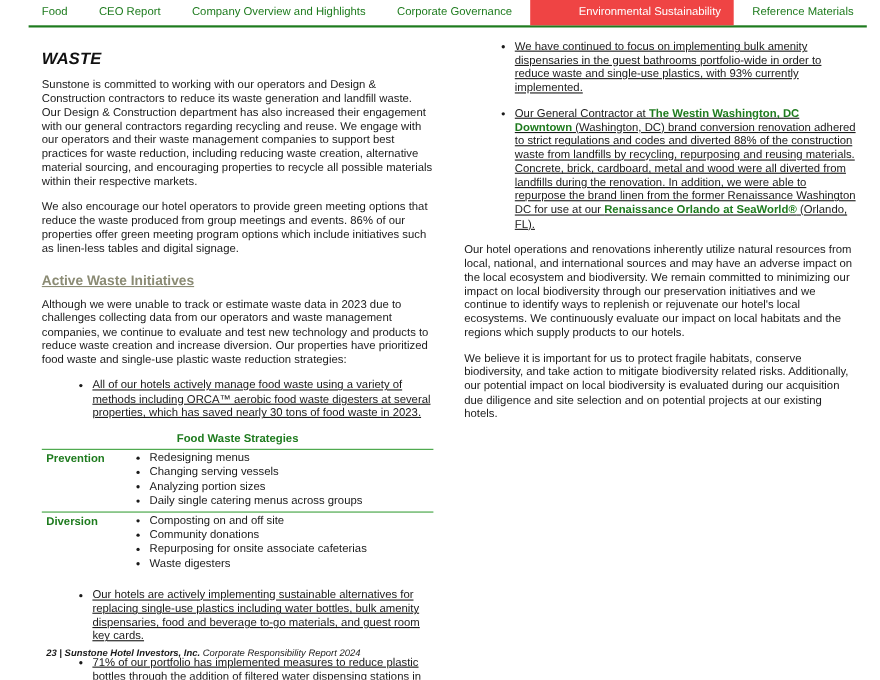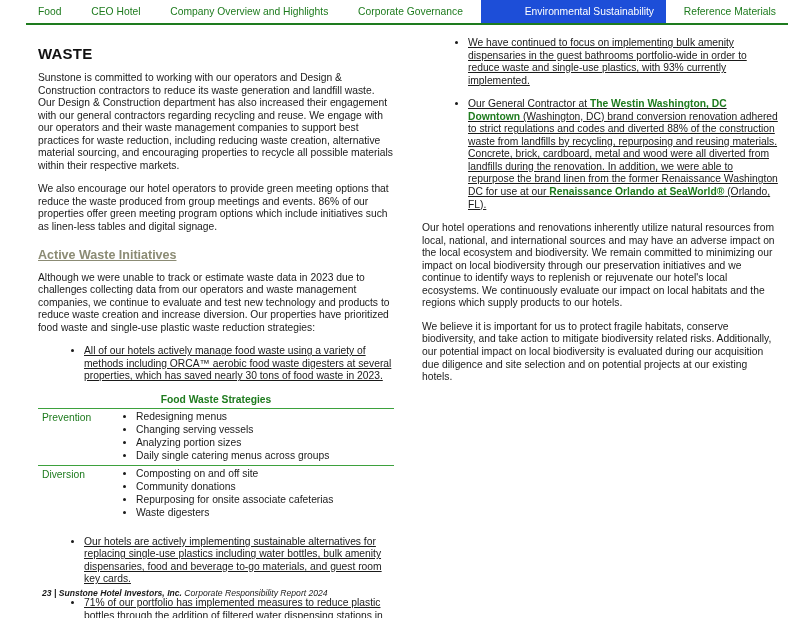--- a/index.html
+++ b/index.html
@@ -22,33 +22,34 @@
   }
   .tab{
     display:flex;align-items:center;
     padding:0 12px;
     font-size:10.3px;
     color:#1e7b1e;
     white-space:nowrap;
     cursor:pointer;
   }
   .tab.active{
-    background:#1d4ed8;
+    background:#ef4444;
     color:#ffffff;
     padding-left:44px;
   }
   
   .columns{
     display:flex;
     gap:28px;
     margin:12px 0 0 38px;
   }
   .col{width:356px;}
   h1.section{
     font-size:15px;
+    font-style:italic;
     font-weight:bold;
     color:#111111;
     letter-spacing:.2px;
     margin:8px 0 10px 0;
   }
   .col p{
     font-size:10.3px;
     line-height:1.22;
     margin:0 0 11px 0;
   }
@@ -78,21 +79,21 @@
   }
   .fw-row{
     display:flex;
     border-top:1.6px solid #3da13d;
     padding:2px 0 3px 0;
   }
   .fw-label{
     width:66px;
     flex:0 0 66px;
     color:#1e7b1e;
-    font-weight:normal;
+    font-weight:bold;
     font-size:10.3px;
     padding:1px 0 0 4px;
     box-sizing:border-box;
   }
   .fw-list{
     flex:1;
     margin:0;
     padding-left:32px;
     font-size:10.3px;
     line-height:1.25;
@@ -115,21 +116,21 @@
     white-space:nowrap;
     font-style:italic;
   }
   .footer .bold{font-weight:bold;}
 </style>
 </head>
 <body>
 
 <div class="nav">
   <div class="tab">Food</div>
-  <div class="tab">CEO Hotel</div>
+  <div class="tab">CEO Report</div>
   <div class="tab">Company Overview and Highlights</div>
   <div class="tab">Corporate Governance</div>
   <div class="tab active">Environmental Sustainability</div>
   <div class="tab">Reference Materials</div>
 </div>
 
 <div class="columns">
 
   <div class="col">
     <h1 class="section">WASTE</h1>

